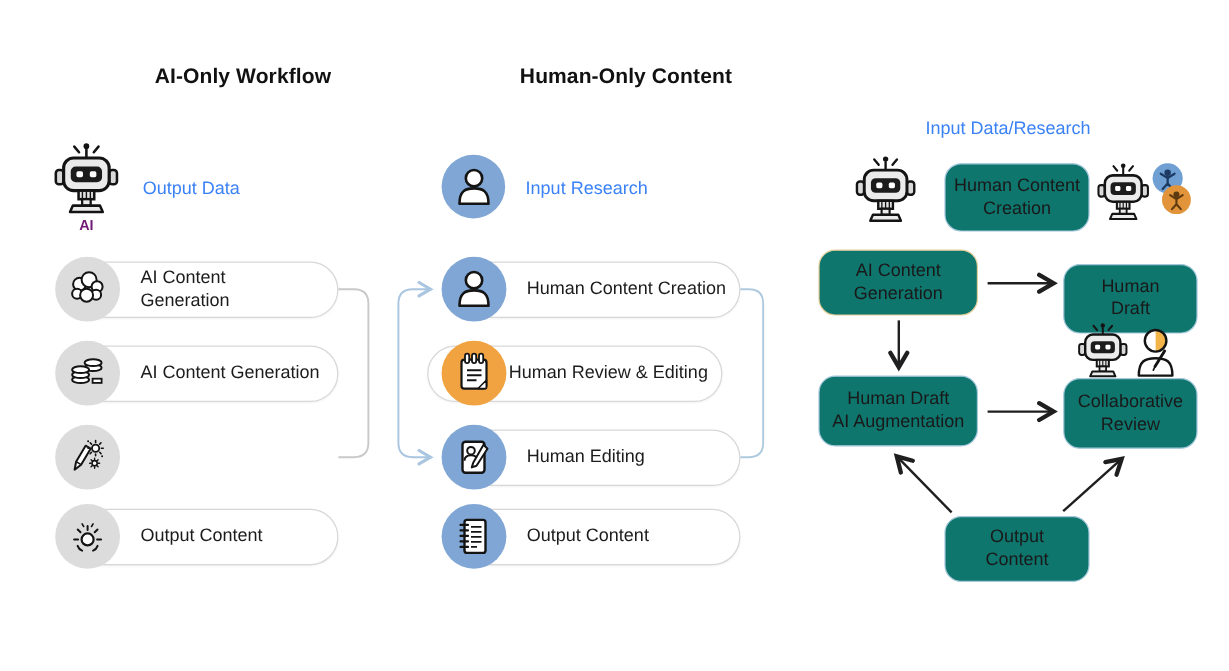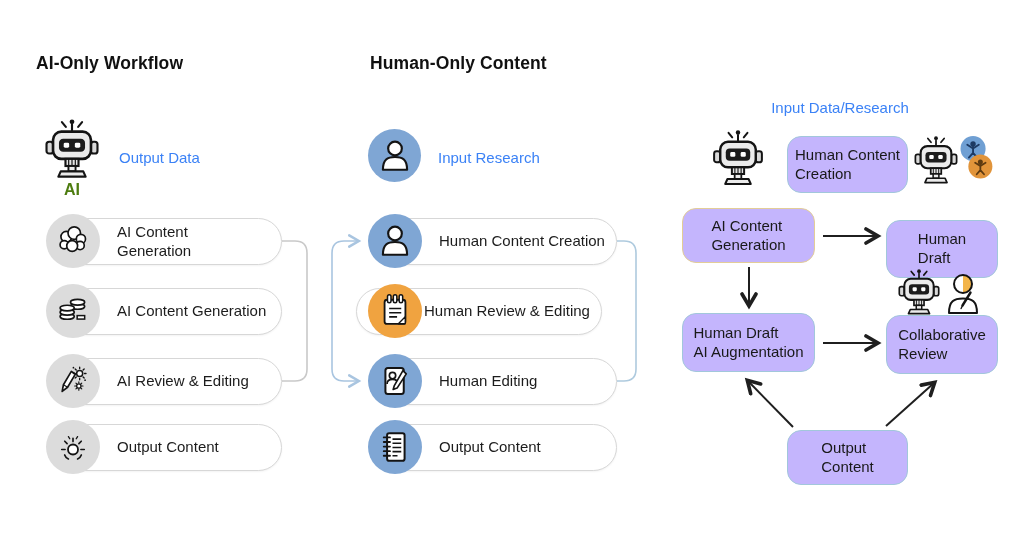--- a/index.html
+++ b/index.html
@@ -1,31 +1,31 @@
 <!DOCTYPE html>
 <html><head>
 <meta charset="utf-8">
 <style>
   html,body{margin:0;padding:0;background:#fff;}
   .canvas{position:relative;width:1024px;height:559px;background:#ffffff;overflow:hidden;
           font-family:"Liberation Sans", sans-serif;color:#1c1c1c;}
   .layer{position:absolute;left:0;top:0;width:1024px;height:559px;pointer-events:none;}
-  .col-title{position:absolute;text-align:left;font-size:17.5px;font-weight:bold;color:#111;letter-spacing:.1px;}
+  .col-title{position:absolute;text-align:right;font-size:17.5px;font-weight:bold;color:#111;letter-spacing:.1px;}
   .pill{position:absolute;height:47px;background:#fff;border:1.5px solid #d7d7d7;border-radius:24px;
         box-sizing:border-box;display:flex;align-items:center;box-shadow:0 1px 2px rgba(0,0,0,.05);}
   .pill .lbl{font-size:15px;font-weight:500;color:#1c1c1c;line-height:1.22;white-space:pre-line;}
   .badge{position:absolute;width:54px;height:54px;border-radius:50%;display:flex;align-items:center;justify-content:center;}
   .badge svg{width:40px;height:40px;}
   .bg-gray{background:#dcdcdc;} .bg-blue{background:#7fa6d4;} .bg-orange{background:#f0a340;}
   .freelabel{position:absolute;font-size:15px;font-weight:500;color:#3b82f6;}
-  .hybrid-box{position:absolute;background:#c4b5fd;border:1.6px solid #a2c7db;border-radius:14px;box-sizing:border-box;
-              display:flex;align-items:center;justify-content:center;text-align:left;
+  .hybrid-box{position:absolute;background:#0f766e;border:1.6px solid #a2c7db;border-radius:14px;box-sizing:border-box;
+              display:flex;align-items:center;justify-content:center;text-align:center;
               font-size:15px;font-weight:500;line-height:1.25;white-space:pre-line;color:#191919;}
   .border-yellow{border-color:#e3cd97;}
-  .caption-ai{position:absolute;text-align:center;font-weight:bold;font-size:16px;color:#4d7c0f;}
+  .caption-ai{position:absolute;text-align:center;font-weight:bold;font-size:12px;color:#701a75;}
   .hicon{position:absolute;}
 </style>
 </head>
 <body>
 
 <div class="canvas">
 
   <svg width="0" height="0" style="position:absolute">
     <defs>
       <marker id="arr-blue" markerWidth="10" markerHeight="10" refX="6.5" refY="4.5" orient="auto">
@@ -178,23 +178,20 @@
 
   <div class="pill" style="left:48px;top:288px;width:234px;padding-left:68px">
     <span class="lbl">AI Content Generation</span>
   </div>
   <div class="badge bg-gray" style="left:46px;top:284px">
       <svg>
         <use href="#sym-coins"></use>
       </svg>
     </div>
 
-  <div class="pill" style="left:48px;top:358px;width:234px;padding-left:68px">
-    <span class="lbl">AI Review &amp; Editing</span>
-  </div>
   <div class="badge bg-gray" style="left:46px;top:354px">
       <svg>
         <use href="#sym-pengear"></use>
       </svg>
     </div>
 
   <div class="pill" style="left:48px;top:424px;width:234px;padding-left:68px">
     <span class="lbl">Output Content</span>
   </div>
   <div class="badge bg-gray" style="left:46px;top:420px">

